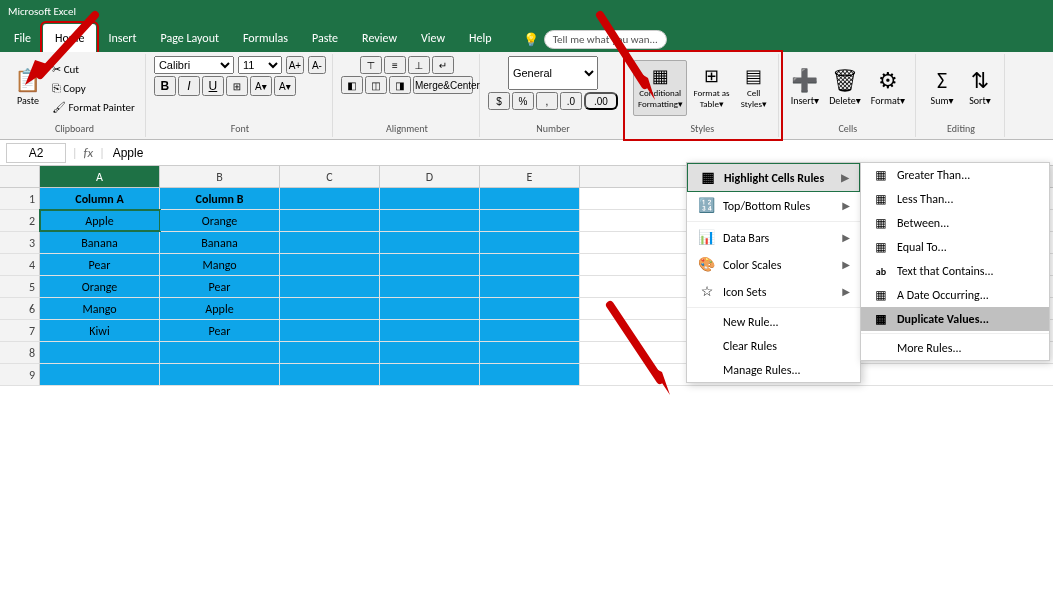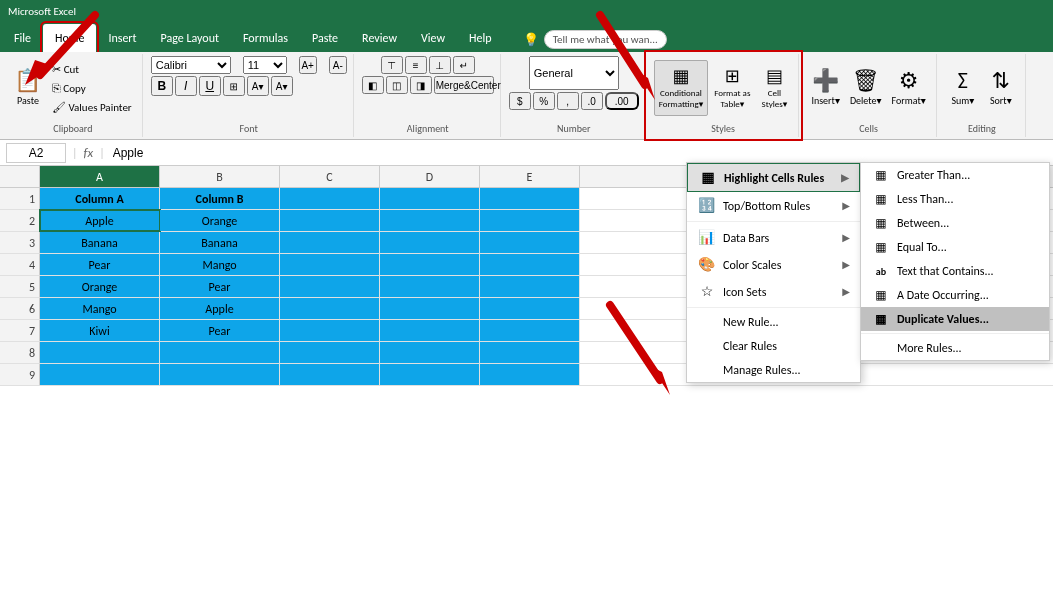--- a/index.html
+++ b/index.html
@@ -326,29 +326,29 @@
 
   <div class="ribbon-group">
     <div class="ribbon-group-content">
       <div class="ribbon-btn">
         <div class="icon">📋</div>
         <div class="label">Paste</div>
       </div>
       <div class="ribbon-small-btns">
         <div class="ribbon-small-btn">✂ Cut</div>
         <div class="ribbon-small-btn">⎘ Copy</div>
-        <div class="ribbon-small-btn">🖌 Values Painter</div>
+        <div class="ribbon-small-btn">🖌 Format Painter</div>
       </div>
     </div>
     <div class="ribbon-group-label">Clipboard</div>
   </div>
 
   <div class="ribbon-group">
     <div class="ribbon-group-content" style="flex-direction:column; align-items:flex-start; gap:2px;">
-      <div style="display:flex; align-items:center; gap:12px;">
+      <div style="display:flex; align-items:center; gap:4px;">
         <select style="font-size:11px; width:80px; height:18px;"><option>Calibri</option></select>
         <select style="font-size:11px; width:44px; height:18px;"><option>11</option></select>
         <button style="font-size:10px; width:18px; height:18px;">A+</button>
         <button style="font-size:10px; width:18px; height:18px;">A-</button>
       </div>
       <div style="display:flex; align-items:center; gap:2px;">
         <button style="font-weight:bold; font-size:12px; width:22px; height:20px;">B</button>
         <button style="font-style:italic; font-size:12px; width:22px; height:20px;">I</button>
         <button style="text-decoration:underline; font-size:12px; width:22px; height:20px;">U</button>
         <button style="font-size:10px; width:22px; height:20px;">⊞</button>

